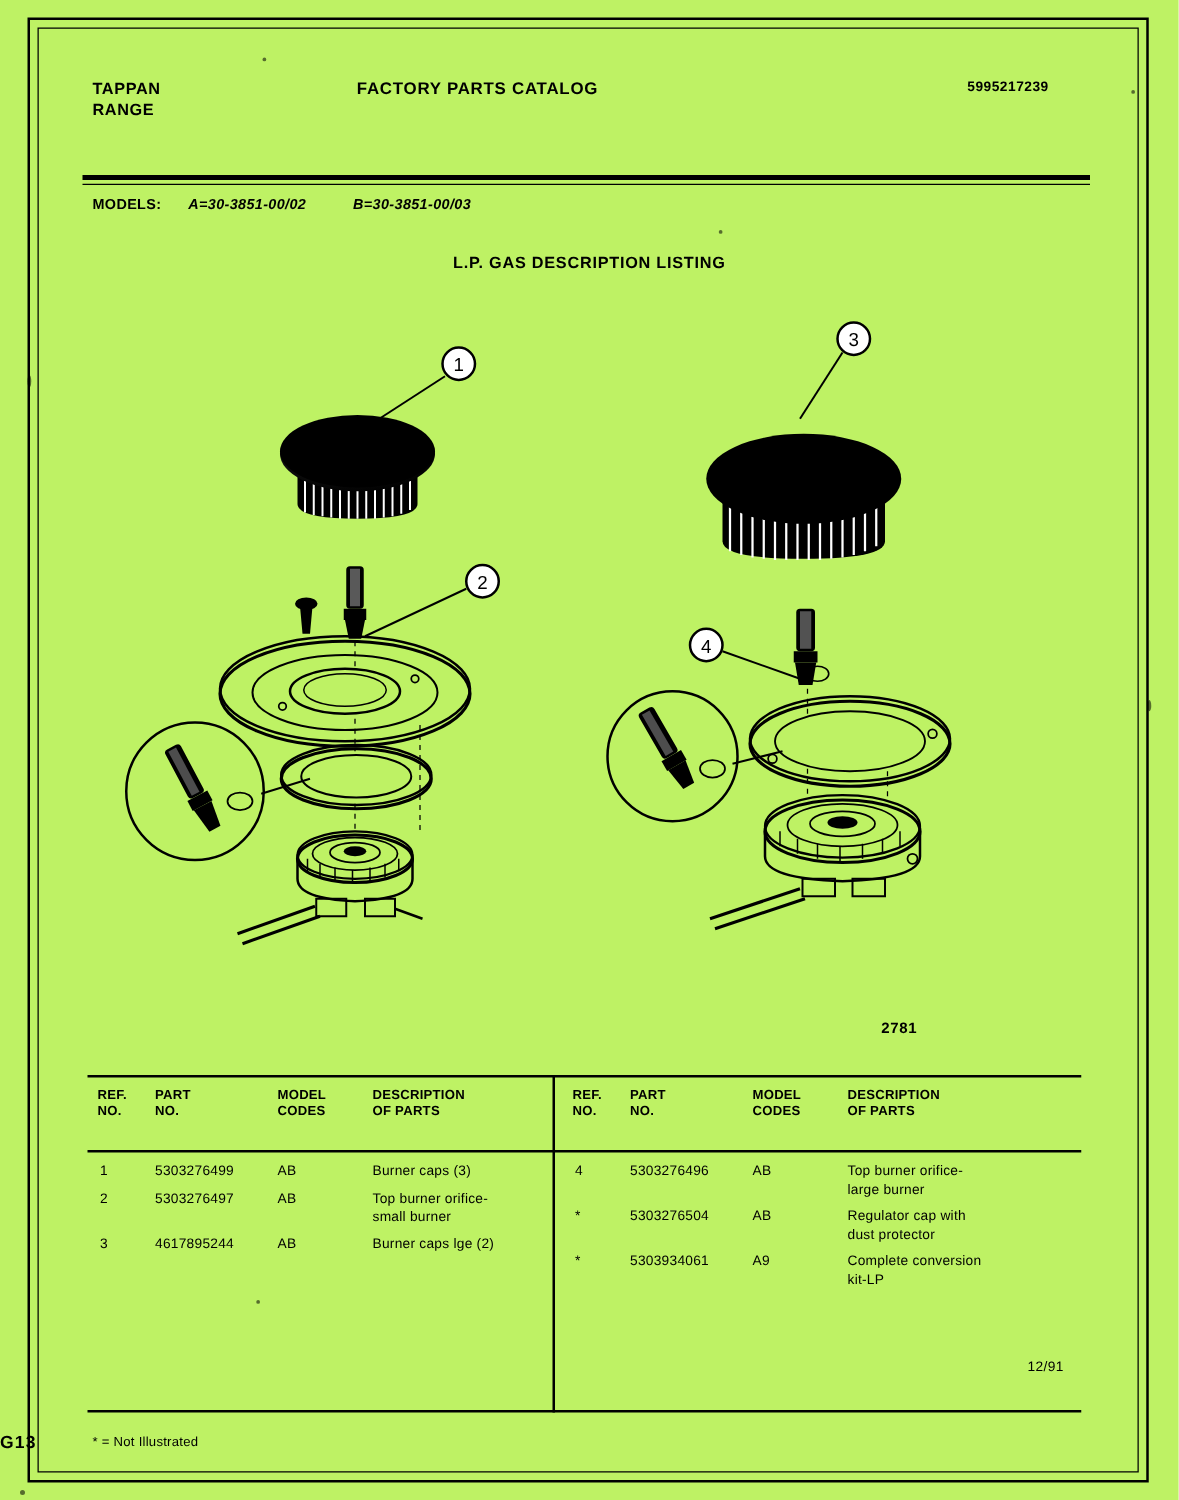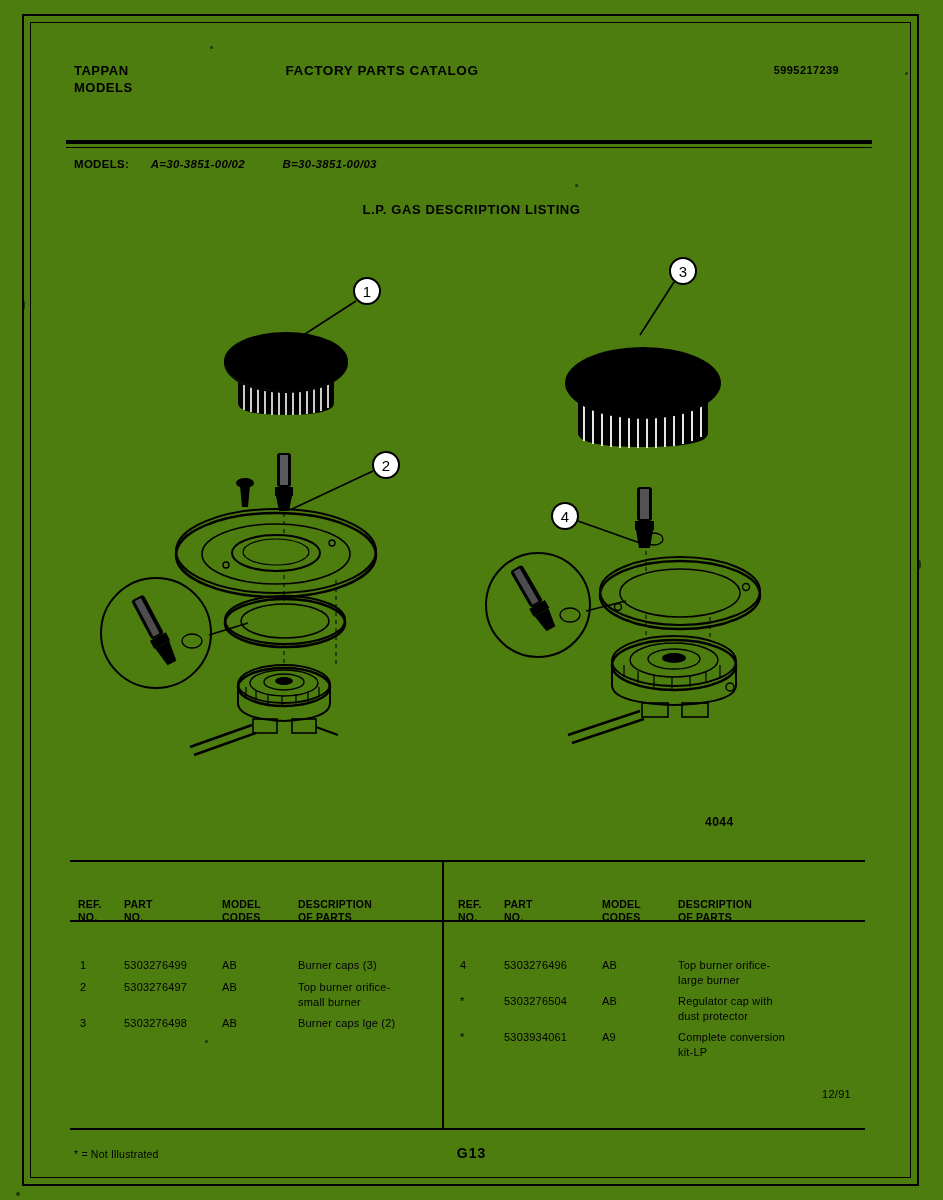--- a/index.html
+++ b/index.html
@@ -13,21 +13,21 @@
     font-family: "Liberation Sans", sans-serif;
     color: #000000;
     position: relative;
     overflow: hidden;
   }
   .page {
     position: absolute;
     left: 0; top: 0;
     width: 943px;
     height: 1200px;
-    background: #4d7c0f;
+    background: #bef264;
   }
   
   .scan-frame {
     position: absolute;
     left: 22px; top: 14px;
     width: 897px;
     height: 1172px;
     border: 2px solid #000;
     box-sizing: border-box;
   }
@@ -143,21 +143,20 @@
     left: 372px; top: 0;
     width: 2px;
     height: 270px;
     background: #000;
   }
   .col-block {
     position: absolute;
     top: 10px;
     width: 372px;
     height: 250px;
-    margin-top: 28px;
   }
   .col-left { left: 0; }
   .col-right { left: 380px; }
   .hdr {
     position: absolute;
     top: 0;
     font-size: 10.5px;
     font-weight: bold;
     line-height: 13px;
     letter-spacing: 0.2px;
@@ -191,21 +190,20 @@
   .footnote {
     position: absolute;
     left: 74px; top: 1148px;
     font-size: 10.5px;
     letter-spacing: 0.2px;
   }
   .page-num {
     position: absolute;
     left: 0; top: 1145px;
     width: 943px;
-    text-align: center;
     font-size: 14px;
     font-weight: bold;
     letter-spacing: 1px;
   }
   .date-code {
     position: absolute;
     right: 92px; top: 1088px;
     font-size: 11px;
     letter-spacing: 0.3px;
   }
@@ -228,21 +226,21 @@
   <div class="speck" style="left:210px; top:46px; width:3px; height:3px;"></div>
   <div class="speck" style="left:905px; top:72px; width:3px; height:3px;"></div>
   <div class="speck" style="left:575px; top:184px; width:3px; height:3px;"></div>
   <div class="speck" style="left:22px; top:300px; width:3px; height:10px;"></div>
   <div class="speck" style="left:918px; top:560px; width:3px; height:9px;"></div>
   <div class="speck" style="left:205px; top:1040px; width:3px; height:3px;"></div>
   <div class="speck" style="left:16px; top:1192px; width:4px; height:4px;"></div>
 
   <div class="brand">
     <div>TAPPAN</div>
-    <div>MODELS</div>
+    <div>RANGE</div>
   </div>
 
   <div class="catalog-title">FACTORY PARTS CATALOG</div>
   <div class="doc-number">5995217239</div>
 
   <div class="rule-top"></div>
   <div class="rule-top2"></div>
 
   <div class="models-line">
     <span class="mlabel">MODELS:</span>
@@ -428,21 +426,21 @@
         <rect x="-7" y="-38" width="14" height="42" rx="3" fill="#000"></rect>
         <path d="M-4 -36 L3 -36 L3 2 L-4 2 Z" fill="#fff" opacity="0.3"></path>
         <rect x="-9" y="4" width="18" height="9" fill="#000"></rect>
         <path d="M-8 13 L8 13 L5 32 L-5 32 Z" fill="#000"></path>
       </g>
       <ellipse cx="500" cy="380" rx="10" ry="7" fill="none" stroke="#000" stroke-width="1.4"></ellipse>
       <line x1="516" y1="376" x2="556" y2="366" stroke="#000" stroke-width="1.6"></line>
     </svg>
   </div>
 
-  <div class="fig-code">4044</div>
+  <div class="fig-code">2781</div>
 
   <div class="table-wrap">
     <div class="tbl-rule-top"></div>
     <div class="tbl-rule-mid"></div>
     <div class="tbl-rule-bottom"></div>
     <div class="tbl-divider"></div>
 
     <div class="col-block col-left">
       <div class="hdr h-ref">
         <div>REF.</div>
@@ -470,21 +468,21 @@
         </div>
         <div class="row" style="height:34px;">
           <span class="cell c-ref">2</span>
           <span class="cell c-part">5303276497</span>
           <span class="cell c-model">AB</span>
           <span class="cell c-desc" style="white-space:pre-line;">Top burner orifice-
 small burner</span>
         </div>
         <div class="row" style="height:24px;">
           <span class="cell c-ref">3</span>
-          <span class="cell c-part">5303276498</span>
+          <span class="cell c-part">4617895244</span>
           <span class="cell c-model">AB</span>
           <span class="cell c-desc" style="white-space:pre-line;">Burner caps lge (2)</span>
         </div>
       </div>
     </div>
 
     <div class="col-block col-right">
       <div class="hdr h-ref">
         <div>REF.</div>
         <div>NO.</div>

